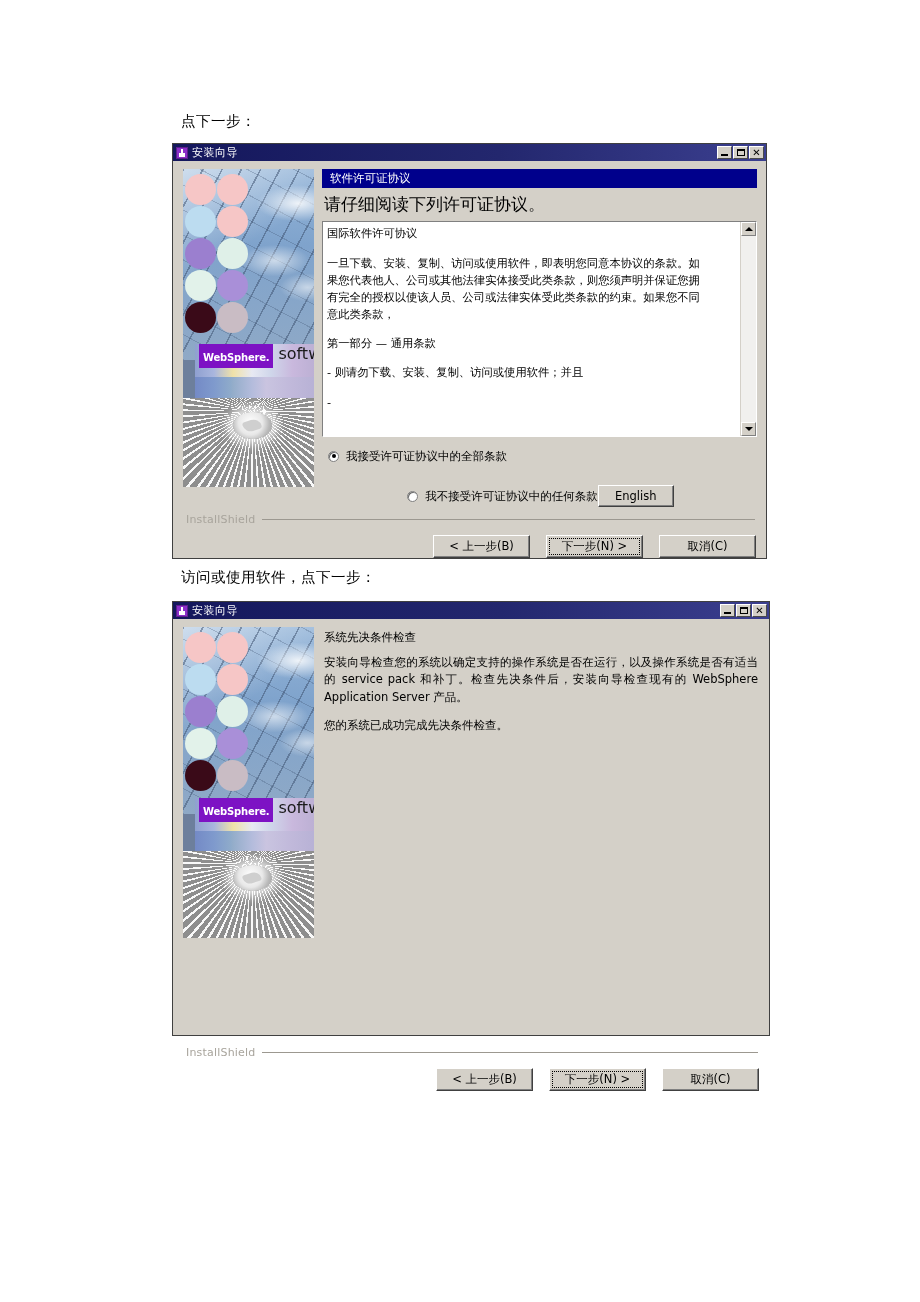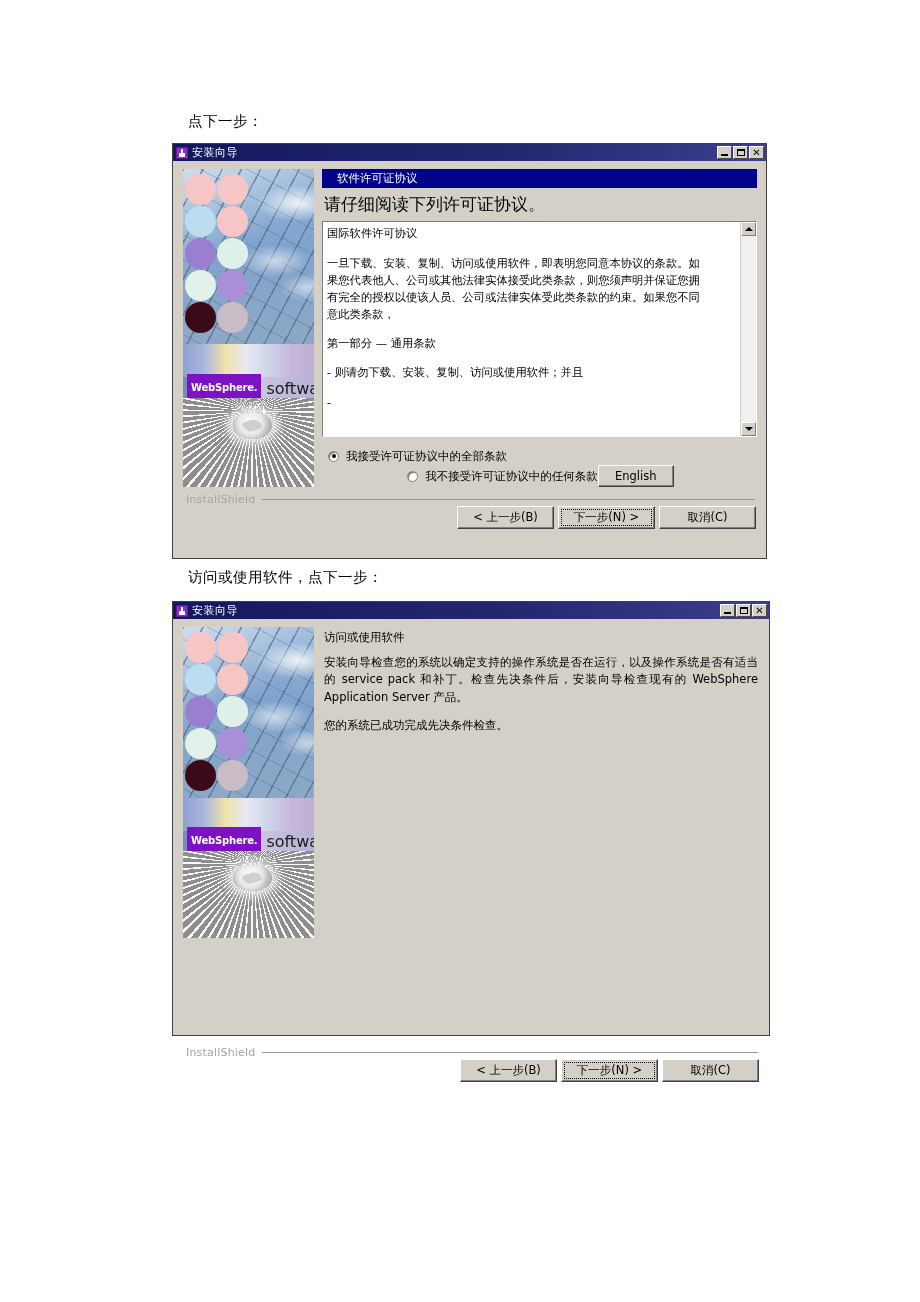--- a/index.html
+++ b/index.html
@@ -11,21 +11,21 @@
     width: 920px;
     height: 1302px;
     position: relative;
     font-family: "DejaVu Sans", "Liberation Sans", sans-serif;
     overflow: hidden;
   }
 
   
   .doc-caption {
     position: absolute;
-    left: 188px;
+    left: 181px;
     font-family: Liberation Sans, sans-serif;
     font-size: 14.5px;
     color: #000000;
     white-space: nowrap;
     letter-spacing: 0.5px;
   }
   #caption-1 { top: 112px; }
   #caption-2 { top: 568px; }
 
   
@@ -150,28 +150,28 @@
     width: 64px;
   }
   .dot-row { display: flex; }
   .dot {
     width: 31px; height: 31px;
     border-radius: 50%;
     margin: 0 1px 1px 0;
   }
   .logo-band {
     position: absolute;
-    left: 0; right: 0;
+    left: 12px; right: 0;
     top: 55%;
     height: 17%;
     background: linear-gradient(to right,
       #8fa0d0 0%, #a9b6de 16%, #f0e2a8 32%, #e7e9f3 48%,
       #cfd6ea 64%, #c9b8dd 82%, #bcb0d4 100%);
     display: flex;
-    align-items: flex-end;
+    align-items: flex-start;
   }
   .logo-band::before {
     content: "";
     position: absolute; left: 0; right: 0; bottom: 0; height: 38%;
     background: linear-gradient(to right, #6f86c4 0%, #7fa2cf 30%, #c8c0de 60%, #b7b2d6 100%);
     opacity: .85;
   }
   .logo-chip {
     position: relative;
     background: #7d12c4;
@@ -229,21 +229,21 @@
   
   .pane {
     flex: 1;
     margin-left: 8px;
     min-width: 0;
   }
   .pane-header {
     background: #00008c;
     color: #ffffff;
     font-size: 11.5px;
-    padding: 2px 4px 3px 15px;
+    padding: 2px 4px 3px 8px;
     line-height: 1.25;
     font-family: "DejaVu Sans", "Liberation Sans", sans-serif;
   }
   .pane-sub {
     font-size: 17px;
     color: #000000;
     margin: 5px 0 6px 2px;
     line-height: 1.3;
   }
   .plain-heading {
@@ -312,21 +312,21 @@
   .arrow-up { border-bottom: 4px solid #000; }
   .arrow-down { border-top: 4px solid #000; }
   .scroll-track { flex: 1; background: #f1f0ee; }
 
   
   .radio-area { margin: 10px 0 0 6px; }
   .radio-line {
     display: flex;
     align-items: center;
     height: 18px;
-    margin-bottom: 0;
+    margin-bottom: 20px;
     font-size: 11.5px;
     color: #000;
   }
   .radio {
     width: 11px; height: 11px;
     border-radius: 50%;
     background: #ffffff;
     border: 1px solid #808080;
     box-shadow: inset 1px 1px 0 #6d6d6d, inset -1px -1px 0 #ffffff;
     box-sizing: border-box;
@@ -393,22 +393,22 @@
     height: 1px;
     background: #9c9890;
     margin-left: 6px;
     margin-right: 2px;
   }
 
   
   .nav-row {
     display: flex;
     justify-content: flex-end;
-    gap: 4px;
-    margin-top: 0;
+    gap: 16px;
+    margin-top: 9px;
     padding-right: 1px;
   }
   .nav-row .btn { width: 97px; }
 </style>
 </head>
 <body>
 
 <div class="doc-caption" id="caption-1">点下一步：</div>
 
 <div class="win" id="dialog-license">
@@ -581,21 +581,21 @@
           </span>
           <span class="logo-software">software</span>
         </div>
         <div class="starburst">
           <div class="rays"></div>
           <div class="core"></div>
         </div>
       </div>
 
       <div class="pane">
-        <div class="plain-heading">访问或使用软件</div>
+        <div class="plain-heading">系统先决条件检查</div>
         <div class="plain-para">安装向导检查您的系统以确定支持的操作系统是否在运行，以及操作系统是否有适当的 service pack 和补丁。检查先决条件后，安装向导检查现有的 WebSphere Application Server 产品。</div>
         <div class="plain-para">您的系统已成功完成先决条件检查。</div>
       </div>
     </div>
 
     <div class="is-footer" style="margin-top:108px">
       <span class="is-text">InstallShield</span>
       <span class="is-rule"></span>
     </div>
 

